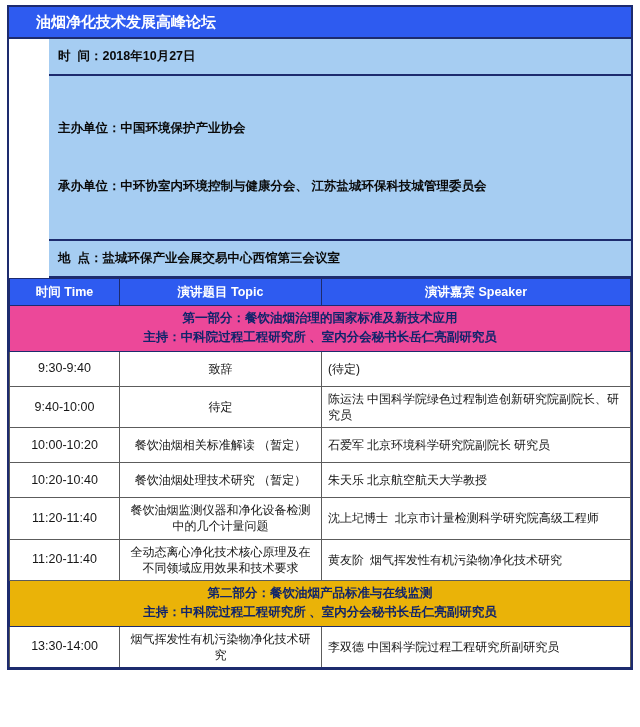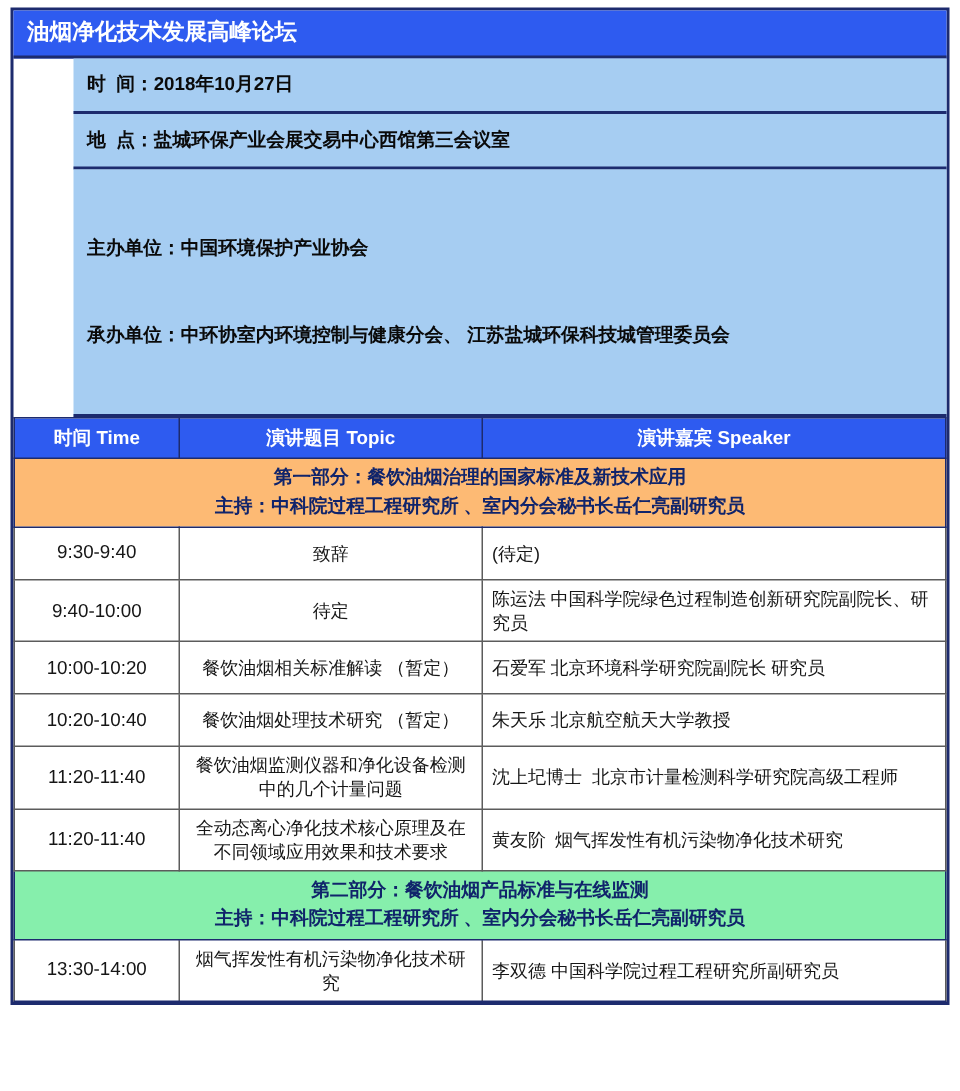--- a/index.html
+++ b/index.html
@@ -15,21 +15,21 @@
     width:100%;
     box-sizing:border-box;
   }
   .banner{
     background:var(--accent,#2e5bf0);
     color:#ffffff;
     font-weight:bold;
     font-size:15px;
     height:30px;
     line-height:30px;
-    padding:0 9px;
+    padding:0 27px;
     border-bottom:2px solid var(--border-dark,#1d2b6e);
     white-space:pre-wrap;
   }
   .info-row{
     background:var(--light-blue,#a6cdf2);
     color:#0a0a0a;
     font-weight:bold;
     font-size:12.5px;
     padding:9px 9px;
     border-bottom:2px solid var(--border-dark,#1d2b6e);
@@ -81,42 +81,42 @@
   tbody tr:last-child td{border-bottom:1px solid var(--border-dark,#1d2b6e);}
 </style>
 </head>
 <body>
 
 <div class="sheet">
 
   <div class="banner">油烟净化技术发展高峰论坛</div>
 
   <div class="info-row">时  间：2018年10月27日</div>
-  <div class="info-row">地  点：盐城环保产业会展交易中心西馆第三会议室</div>
   <div class="info-row two-line">
     <div>主办单位：中国环境保护产业协会</div>
     <div>承办单位：中环协室内环境控制与健康分会、 江苏盐城环保科技城管理委员会</div>
   </div>
+  <div class="info-row">地  点：盐城环保产业会展交易中心西馆第三会议室</div>
 
   <table>
     <colgroup>
       <col class="c-time">
         <col class="c-topic">
         <col>
     </colgroup>
     <thead>
       <tr>
         <th>时间 Time</th>
         <th>演讲题目 Topic</th>
         <th>演讲嘉宾 Speaker</th>
       </tr>
     </thead>
     <tbody>
         <tr>
-          <td colspan="3" class="section-cell" style="background: #fdba74;"><div>第一部分：餐饮油烟治理的国家标准及新技术应用</div><div>主持：中科院过程工程研究所 、室内分会秘书长岳仁亮副研究员</div></td>
+          <td colspan="3" class="section-cell" style="background: #ec4899;"><div>第一部分：餐饮油烟治理的国家标准及新技术应用</div><div>主持：中科院过程工程研究所 、室内分会秘书长岳仁亮副研究员</div></td>
         </tr>
         <tr>
           <td class="time-cell">9:30-9:40</td>
           <td class="topic-cell">致辞</td>
           <td class="speaker-cell">(待定)</td>
         </tr>
         <tr>
           <td class="time-cell">9:40-10:00</td>
           <td class="topic-cell">待定</td>
           <td class="speaker-cell serif">陈运法 中国科学院绿色过程制造创新研究院副院长、研究员</td>
@@ -135,21 +135,21 @@
           <td class="time-cell">11:20-11:40</td>
           <td class="topic-cell">餐饮油烟监测仪器和净化设备检测中的几个计量问题</td>
           <td class="speaker-cell">沈上圮博士  北京市计量检测科学研究院高级工程师</td>
         </tr>
         <tr>
           <td class="time-cell">11:20-11:40</td>
           <td class="topic-cell">全动态离心净化技术核心原理及在不同领域应用效果和技术要求</td>
           <td class="speaker-cell serif">黄友阶  烟气挥发性有机污染物净化技术研究</td>
         </tr>
         <tr>
-          <td colspan="3" class="section-cell" style="background: #86efac;"><div>第二部分：餐饮油烟产品标准与在线监测</div><div>主持：中科院过程工程研究所 、室内分会秘书长岳仁亮副研究员</div></td>
+          <td colspan="3" class="section-cell" style="background: #eab308;"><div>第二部分：餐饮油烟产品标准与在线监测</div><div>主持：中科院过程工程研究所 、室内分会秘书长岳仁亮副研究员</div></td>
         </tr>
         <tr>
           <td class="time-cell">13:30-14:00</td>
           <td class="topic-cell">烟气挥发性有机污染物净化技术研究</td>
           <td class="speaker-cell">李双德 中国科学院过程工程研究所副研究员</td>
         </tr>
       </tbody>
   </table>
 
 </div>

